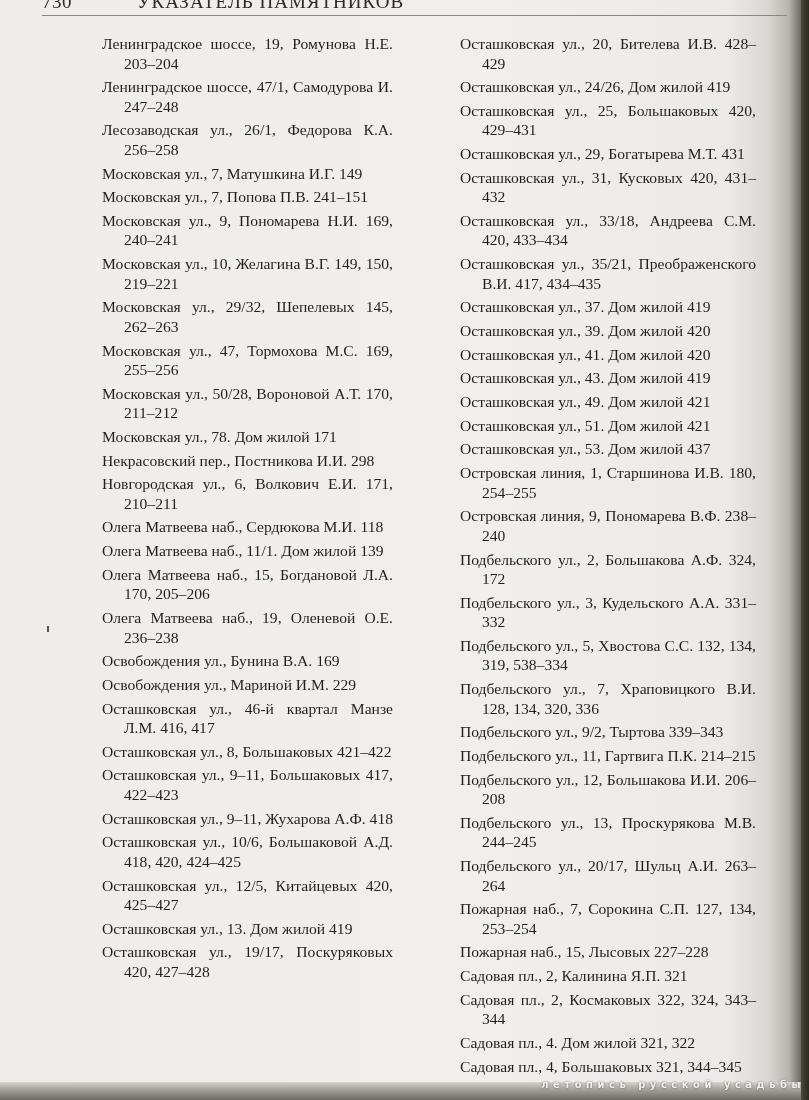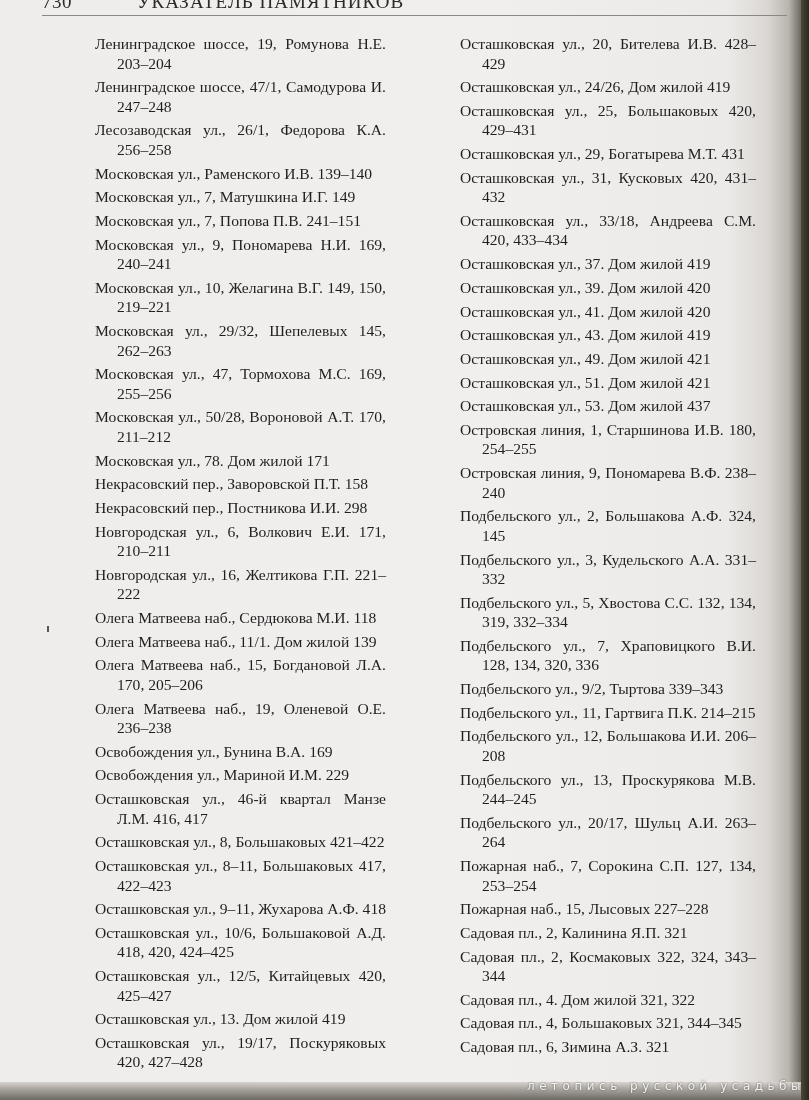--- a/index.html
+++ b/index.html
@@ -20,35 +20,35 @@
     }
     .header .pgnum { position: absolute; left: 0; top: 0; }
     .header .title { position: absolute; left: 95px; top: 0; letter-spacing: 1px; }
     .header-rule {
       position: absolute; left: 42px; top: 15px; width: 745px; height: 1px;
       background: #8a8785;
     }
     .col {
       position: absolute; top: 34px; font-size: 15.6px; line-height: 19.5px;
     }
-    .col.left { left: 95px; width: 291px; font-family: Liberation Serif, serif; }
+    .col.left { left: 102px; width: 291px; font-family: Liberation Serif, serif; }
     .col.right { left: 460px; width: 296px; }
     .entry {
       text-align: justify; text-align-last: left;
       padding-left: 22px; text-indent: -22px;
       margin-bottom: 4.2px;
     }
     .footer-band {
       position: absolute; left: 0; top: 1082px; width: 809px; height: 18px;
       background: linear-gradient(180deg, #d7d3cf 0%, #a8a39d 40%, #6d6963 100%);
     }
     .footer-text {
       position: absolute; right: 4px; top: 1079px;
-      font-family: "DejaVu Sans", sans-serif; font-weight: normal;
-      font-size: 12px; letter-spacing: 4.5px; color: #f4f2f0;
+      font-family: "DejaVu Sans", sans-serif; font-weight: bold;
+      font-size: 10px; letter-spacing: 4.5px; color: #f4f2f0;
       text-shadow: 0 0 2px #555;
       white-space: nowrap;
     }
     .spine-edge {
       position: absolute; right: 0; top: 0; width: 8px; height: 1100px;
       background: linear-gradient(90deg, #4a4638, #2b2820);
     }
     .margin-mark {
       position: absolute; left: 47px; top: 626px; width: 2px; height: 6px; background: #555;
     }
@@ -63,68 +63,66 @@
     <span class="title">УКАЗАТЕЛЬ ПАМЯТНИКОВ</span>
   </div>
   <div class="header-rule"></div>
 
   <div class="margin-mark"></div>
 
   <div class="col left">
     <div class="entry">Ленинградское шоссе, 19, Ромунова Н.Е. 203–204</div>
     <div class="entry">Ленинградское шоссе, 47/1, Самодурова И. 247–248</div>
     <div class="entry">Лесозаводская ул., 26/1, Федорова К.А. 256–258</div>
-    <div class="entry">Московская ул., Раменского И.В. 139–140</div>
     <div class="entry">Московская ул., 7, Матушкина И.Г. 149</div>
     <div class="entry">Московская ул., 7, Попова П.В. 241–151</div>
     <div class="entry">Московская ул., 9, Пономарева Н.И. 169, 240–241</div>
     <div class="entry">Московская ул., 10, Желагина В.Г. 149, 150, 219–221</div>
     <div class="entry">Московская ул., 29/32, Шепелевых 145, 262–263</div>
     <div class="entry">Московская ул., 47, Тормохова М.С. 169, 255–256</div>
     <div class="entry">Московская ул., 50/28, Вороновой А.Т. 170, 211–212</div>
     <div class="entry">Московская ул., 78. Дом жилой 171</div>
-    <div class="entry">Некрасовский пер., Заворовской П.Т. 158</div>
     <div class="entry">Некрасовский пер., Постникова И.И. 298</div>
     <div class="entry">Новгородская ул., 6, Волкович Е.И. 171, 210–211</div>
-    <div class="entry">Новгородская ул., 16, Желтикова Г.П. 221–222</div>
     <div class="entry">Олега Матвеева наб., Сердюкова М.И. 118</div>
     <div class="entry">Олега Матвеева наб., 11/1. Дом жилой 139</div>
     <div class="entry">Олега Матвеева наб., 15, Богдановой Л.А. 170, 205–206</div>
     <div class="entry">Олега Матвеева наб., 19, Оленевой О.Е. 236–238</div>
     <div class="entry">Освобождения ул., Бунина В.А. 169</div>
     <div class="entry">Освобождения ул., Мариной И.М. 229</div>
     <div class="entry">Осташковская ул., 46-й квартал Манзе Л.М. 416, 417</div>
     <div class="entry">Осташковская ул., 8, Большаковых 421–422</div>
-    <div class="entry">Осташковская ул., 8–11, Большаковых 417, 422–423</div>
+    <div class="entry">Осташковская ул., 9–11, Большаковых 417, 422–423</div>
     <div class="entry">Осташковская ул., 9–11, Жухарова А.Ф. 418</div>
     <div class="entry">Осташковская ул., 10/6, Большаковой А.Д. 418, 420, 424–425</div>
     <div class="entry">Осташковская ул., 12/5, Китайцевых 420, 425–427</div>
     <div class="entry">Осташковская ул., 13. Дом жилой 419</div>
     <div class="entry">Осташковская ул., 19/17, Поскуряковых 420, 427–428</div>
   </div>
 
   <div class="col right">
     <div class="entry">Осташковская ул., 20, Бителева И.В. 428–429</div>
     <div class="entry">Осташковская ул., 24/26, Дом жилой 419</div>
     <div class="entry">Осташковская ул., 25, Большаковых 420, 429–431</div>
     <div class="entry">Осташковская ул., 29, Богатырева М.Т. 431</div>
     <div class="entry">Осташковская ул., 31, Кусковых 420, 431–432</div>
     <div class="entry">Осташковская ул., 33/18, Андреева С.М. 420, 433–434</div>
+    <div class="entry">Осташковская ул., 35/21, Преображенского В.И. 417, 434–435</div>
     <div class="entry">Осташковская ул., 37. Дом жилой 419</div>
     <div class="entry">Осташковская ул., 39. Дом жилой 420</div>
     <div class="entry">Осташковская ул., 41. Дом жилой 420</div>
     <div class="entry">Осташковская ул., 43. Дом жилой 419</div>
     <div class="entry">Осташковская ул., 49. Дом жилой 421</div>
     <div class="entry">Осташковская ул., 51. Дом жилой 421</div>
     <div class="entry">Осташковская ул., 53. Дом жилой 437</div>
     <div class="entry">Островская линия, 1, Старшинова И.В. 180, 254–255</div>
     <div class="entry">Островская линия, 9, Пономарева В.Ф. 238–240</div>
-    <div class="entry">Подбельского ул., 2, Большакова А.Ф. 324, 145</div>
+    <div class="entry">Подбельского ул., 2, Большакова А.Ф. 324, 172</div>
     <div class="entry">Подбельского ул., 3, Кудельского А.А. 331–332</div>
-    <div class="entry">Подбельского ул., 5, Хвостова С.С. 132, 134, 319, 332–334</div>
+    <div class="entry">Подбельского ул., 5, Хвостова С.С. 132, 134, 319, 538–334</div>
     <div class="entry">Подбельского ул., 7, Храповицкого В.И. 128, 134, 320, 336</div>
     <div class="entry">Подбельского ул., 9/2, Тыртова 339–343</div>
     <div class="entry">Подбельского ул., 11, Гартвига П.К. 214–215</div>
     <div class="entry">Подбельского ул., 12, Большакова И.И. 206–208</div>
     <div class="entry">Подбельского ул., 13, Проскурякова М.В. 244–245</div>
     <div class="entry">Подбельского ул., 20/17, Шульц А.И. 263–264</div>
     <div class="entry">Пожарная наб., 7, Сорокина С.П. 127, 134, 253–254</div>
     <div class="entry">Пожарная наб., 15, Лысовых 227–228</div>
     <div class="entry">Садовая пл., 2, Калинина Я.П. 321</div>
     <div class="entry">Садовая пл., 2, Космаковых 322, 324, 343–344</div>

